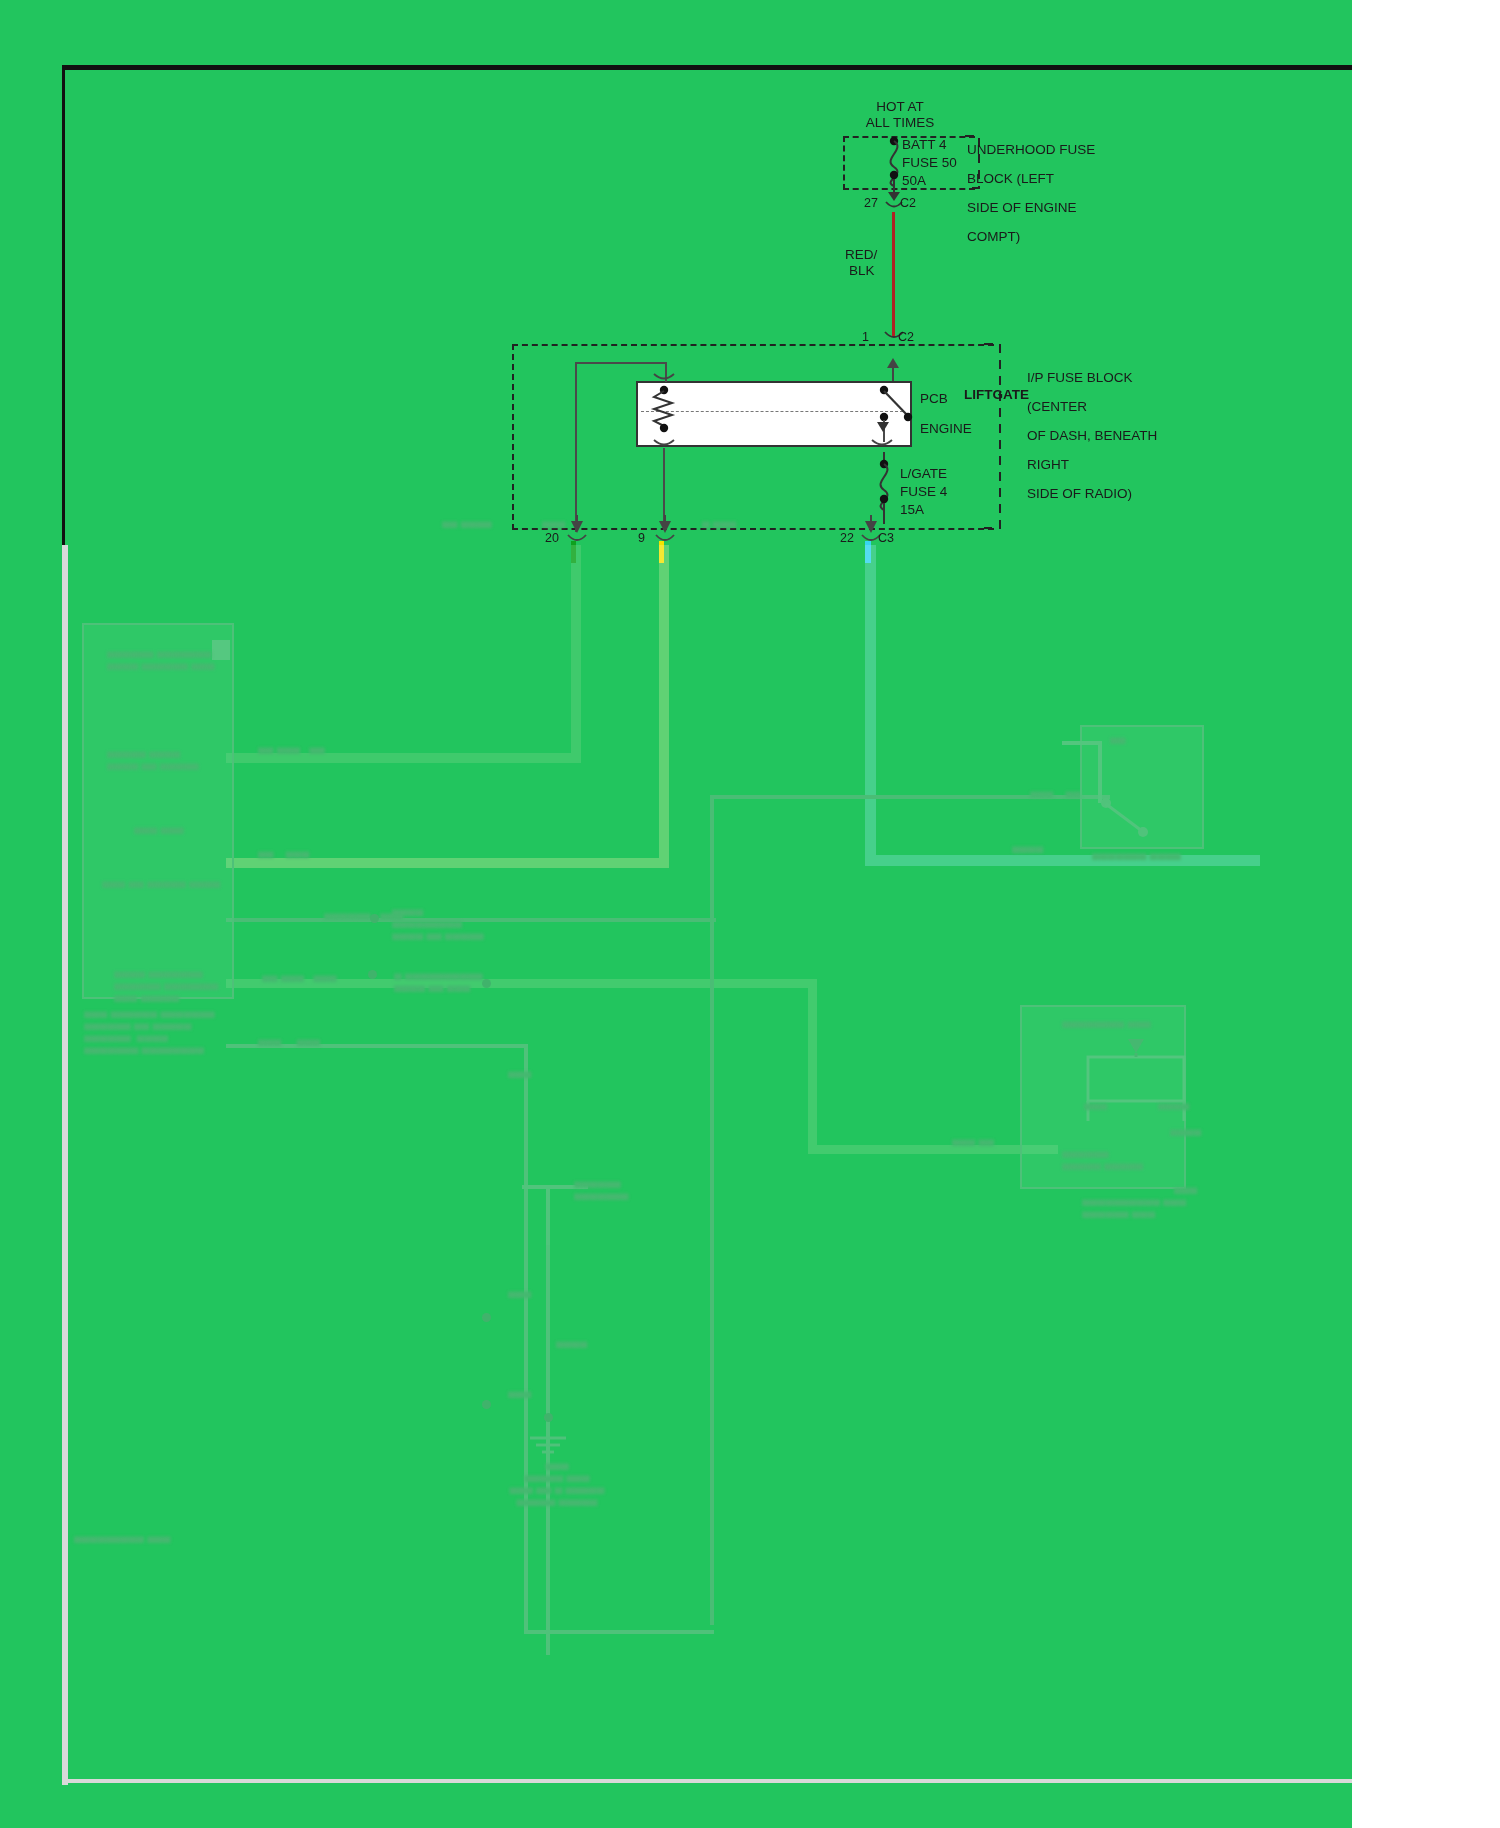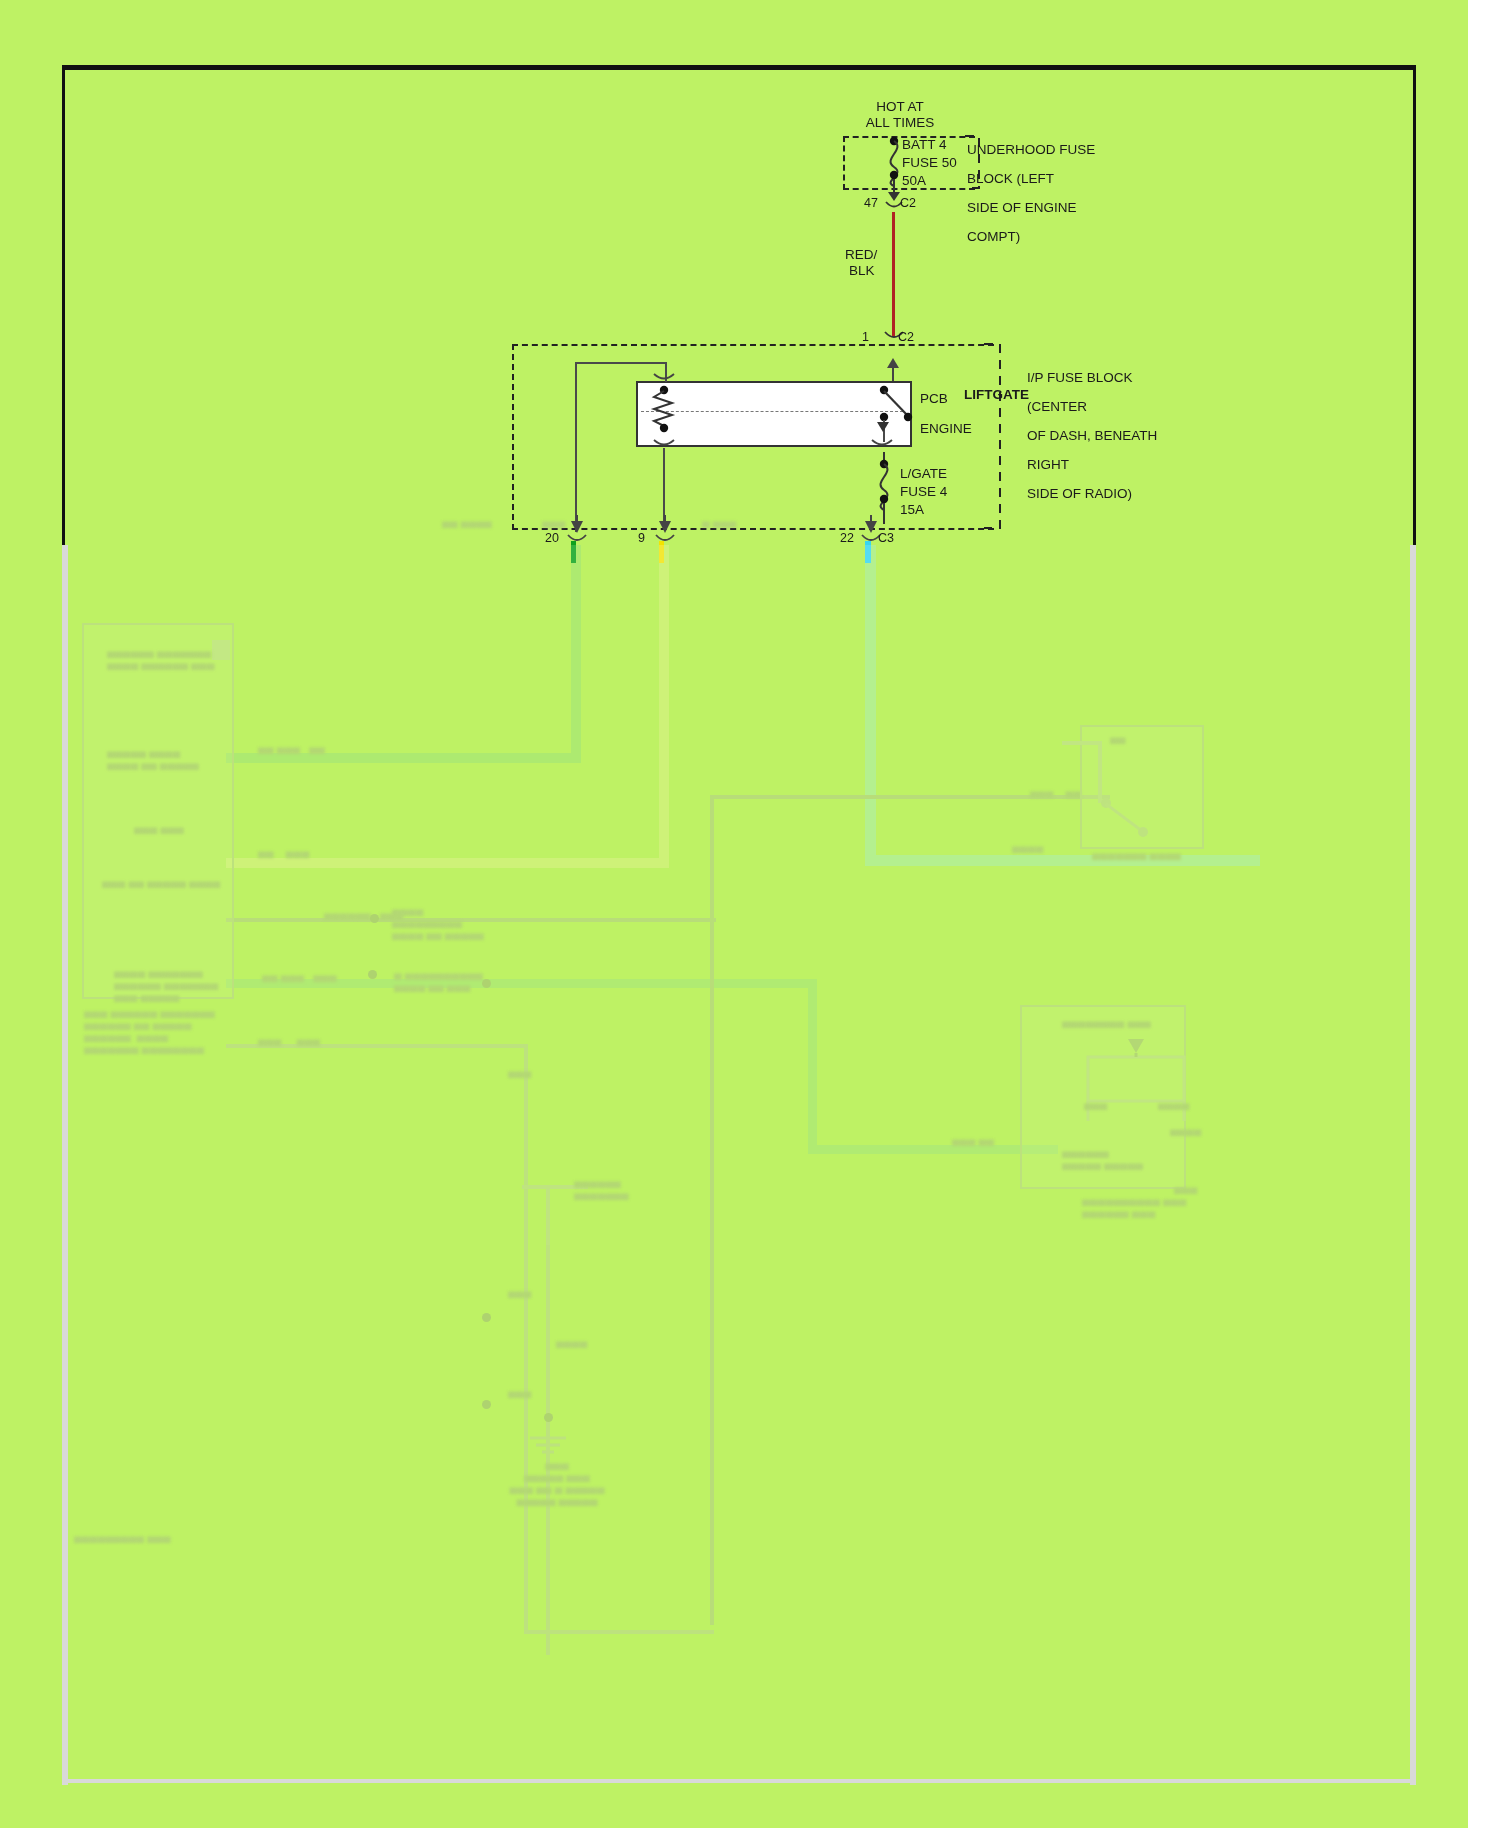--- a/index.html
+++ b/index.html
@@ -6,23 +6,23 @@
   html, body {
     margin: 0;
     padding: 0;
     background: #ffffff;
   }
   body {
     font-family: "Liberation Sans", sans-serif;
   }
   #page {
     position: relative;
-    width: 1468px;
+    width: 1352px;
     height: 1828px;
-    background: #bef264;
+    background: #22c55e;
     overflow: hidden;
   }
   
   .abs { position: absolute; }
   .txt {
     position: absolute;
     font-family: "Liberation Sans", sans-serif;
     font-size: 13.5px;
     line-height: 14.5px;
     color: #1a1a1a;
@@ -159,21 +159,21 @@
   <div class="txt" style="left:902px; top:138px;">BATT 4</div>
   <div class="txt" style="left:902px; top:156px;">FUSE 50</div>
   <div class="txt" style="left:902px; top:174px;">50A</div>
 
   <svg class="abs" style="left:880px; top:184px;" width="40" height="32">
     <line x1="14" y1="0" x2="14" y2="14" stroke="#333" stroke-width="2"></line>
     <path d="M 8 8 L 14 17 L 20 8 Z" fill="#333"></path>
     <path d="M 6 18 Q 14 27 22 18" fill="none" stroke="#333" stroke-width="1.8"></path>
   </svg>
 
-  <div class="txt sm" style="left:864px; top:197px;">47</div>
+  <div class="txt sm" style="left:864px; top:197px;">27</div>
   <div class="txt sm" style="left:900px; top:197px;">C2</div>
 
   <div class="txt" style="left:952px; top:128px;">
     <span>UNDERHOOD FUSE</span><br>
     <span>BLOCK (LEFT</span><br>
     <span>SIDE OF ENGINE</span><br>
     <span>COMPT)</span>
   </div>
 
   <div class="abs" id="main-red-wire" style="left:892px; top:212px; width:3px; height:125px; background:#b02323;"></div>

